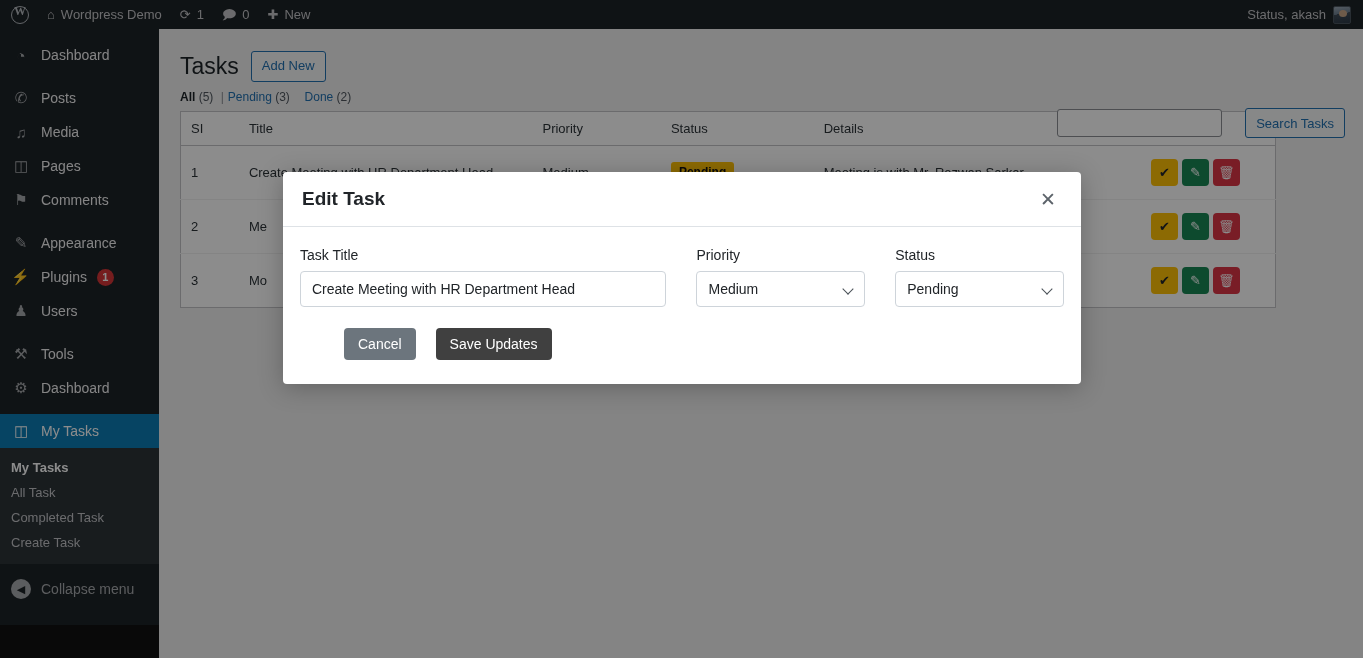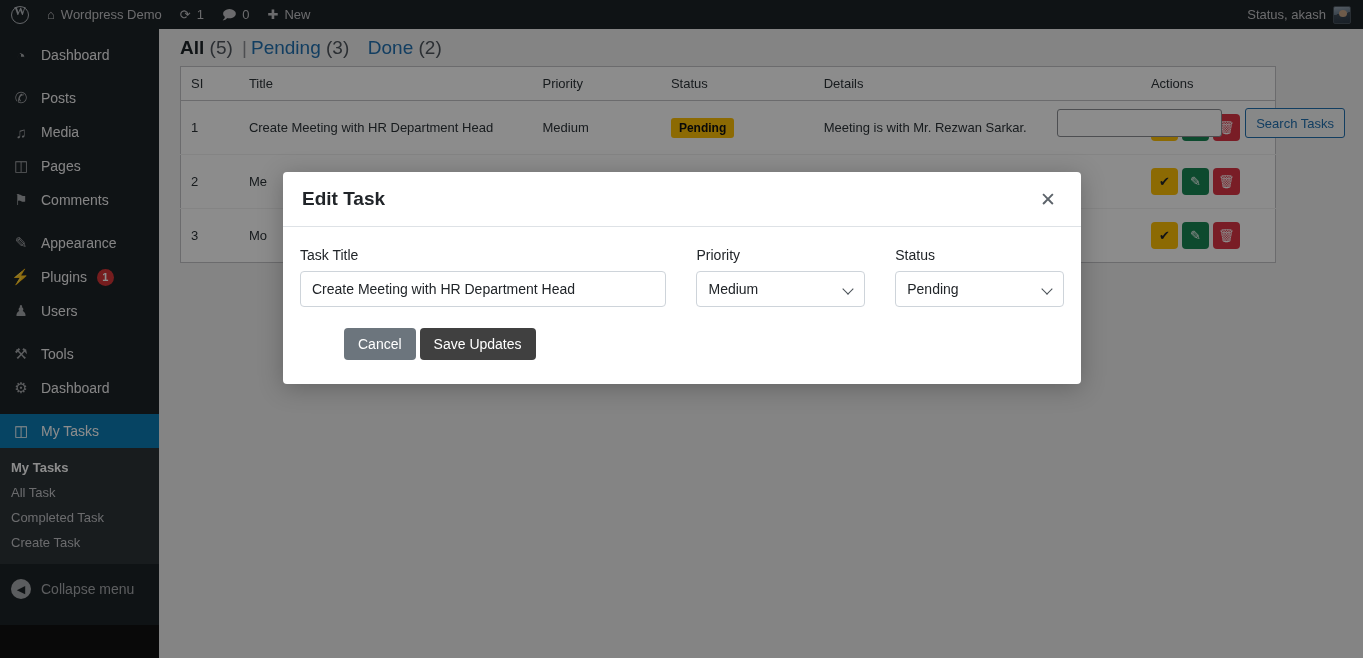--- a/index.html
+++ b/index.html
@@ -94,21 +94,21 @@
     position: absolute; top: 29px; left: 159px;
     width: 1204px; height: 629px; background: #f0f0f1;
   }
   .page-head { display: flex; align-items: center; gap: 12px; padding: 22px 0 0 21px; }
   .page-title { font-size: 23px; font-weight: 400; color: #1d2327; }
   .btn-addnew {
     border: 1px solid #2271b1; color: #2271b1; background: #f6f7f7;
     border-radius: 3px; font-size: 13px; padding: 4px 10px; line-height: 1.6;
   }
   .subsubsub {
-    padding: 8px 0 7px 21px; font-size: 19px; color: #50575e;
+    padding: 8px 0 7px 21px; font-size: 12px; color: #50575e;
   }
   .subsubsub a { color: #2271b1; text-decoration: none; }
   .subsubsub .cur { color: #1d2327; font-weight: 600; }
   .subsubsub .sep { color: #8c8f94; margin: 0 4px; }
   .subsubsub .cnt { color: #50575e; }
 
   .search-box {
     position: absolute; top: 79px; right: 18px;
     display: flex; align-items: center; gap: 23px;
   }
@@ -189,21 +189,21 @@
   .sel-wrap::after {
     content: ""; position: absolute; right: 13px; top: 14px;
     width: 7px; height: 7px; border-right: 1.6px solid #495057;
     border-bottom: 1.6px solid #495057; transform: rotate(45deg);
     pointer-events: none;
   }
   .fg-details { margin-top: 20px; }
   textarea.form-control {
     height: 63px; padding: 10px 11px; resize: vertical; line-height: 1.4;
   }
-  .modal-actions { display: flex; gap: 4px; margin-top: 21px; padding-left: 44px; }
+  .modal-actions { display: flex; gap: 20px; margin-top: 21px; padding-left: 44px; }
   .btn {
     border: none; border-radius: 4px; font-size: 14px; padding: 8px 14px; color: #fff;
     font-family: "Liberation Sans", sans-serif;
   }
   .btn-cancel { background: #6c757d; }
   .btn-save { background: #404040; }
 </style>
 </head>
 <body>
 
@@ -295,20 +295,24 @@
         <a class="submenu-item">Completed Task</a>
         <a class="submenu-item">Create Task</a>
       </div>
     <div class="collapse">
       <span class="collapse-icon">◀</span>
       <span>Collapse menu</span>
     </div>
   </div>
 
   <div class="content">
+    <div class="page-head">
+      <span class="page-title">Tasks</span>
+      <button class="btn-addnew">Add New</button>
+    </div>
 
     <div class="subsubsub" id="filter-list"><a class="cur">All</a><span class="cnt"> (5) </span><span class="sep">|</span><a>Pending</a><span class="cnt"> (3) </span><span class="sep">&nbsp;</span><a>Done</a><span class="cnt"> (2) </span></div>
 
     <div class="search-box">
       <input class="search-input" type="text" value="" style="">
       <button class="btn-search">Search Tasks</button>
     </div>
 
     <table class="tasks">
       <thead>

